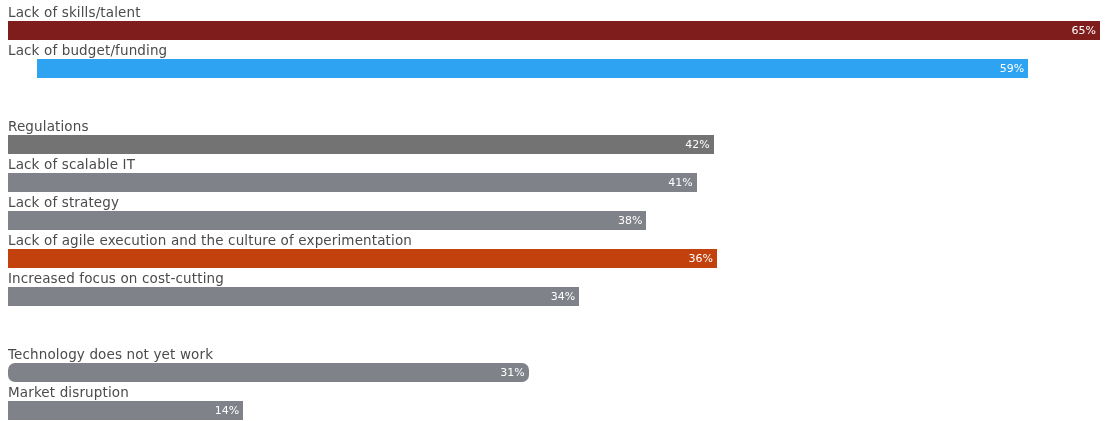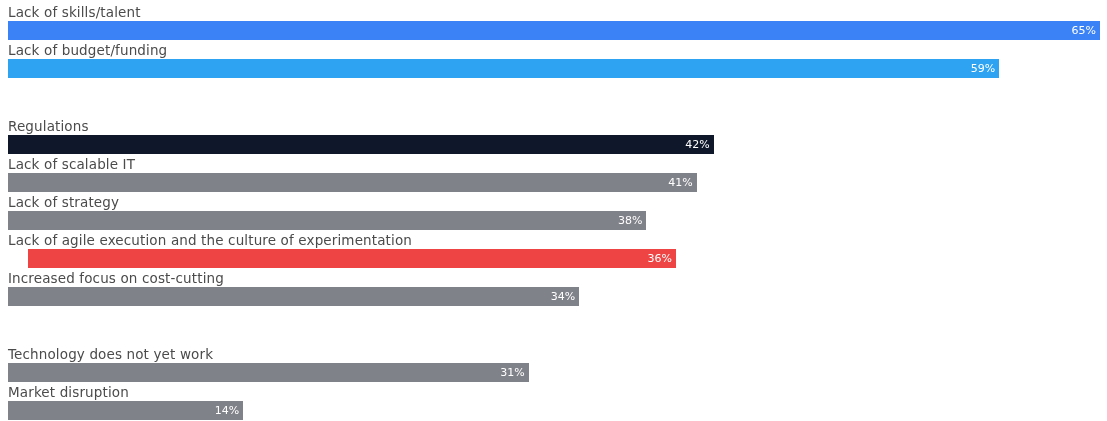--- a/index.html
+++ b/index.html
@@ -64,37 +64,37 @@
   .bar-fill.blue { background: #2ea3f2; }
   .bar-fill.gray { background: #808289; }
 </style>
 </head>
 <body>
 
 <div id="chart-root">
     <div class="bar-row" style="top: 2px;">
       <div class="cat-label">Lack of skills/talent</div>
       <div class="bar-track">
-        <div class="bar-fill blue" style="width: 1092px; background: #3b82f6;">
+        <div class="bar-fill blue" style="width: 1092px; background: #7f1d1d;">
           <span class="bar-value">65%</span>
         </div>
       </div>
     </div>
     <div class="bar-row" style="top: 40px;">
       <div class="cat-label">Lack of budget/funding</div>
       <div class="bar-track">
-        <div class="bar-fill blue" style="width: 991.2px; background: rgb(46, 163, 242);">
+        <div class="bar-fill blue" style="width: 991.2px; background: rgb(46, 163, 242); margin-left: 29px;">
           <span class="bar-value">59%</span>
         </div>
       </div>
     </div>
     <div class="bar-row" style="top: 116px;">
       <div class="cat-label">Regulations</div>
       <div class="bar-track">
-        <div class="bar-fill gray" style="width: 705.6px; background: #0f172a;">
+        <div class="bar-fill gray" style="width: 705.6px; background: #737373;">
           <span class="bar-value">42%</span>
         </div>
       </div>
     </div>
     <div class="bar-row" style="top: 154px;">
       <div class="cat-label">Lack of scalable IT</div>
       <div class="bar-track">
         <div class="bar-fill gray" style="width: 688.8px; background: rgb(128, 130, 137);">
           <span class="bar-value">41%</span>
         </div>
@@ -104,37 +104,37 @@
       <div class="cat-label">Lack of strategy</div>
       <div class="bar-track">
         <div class="bar-fill gray" style="width: 638.4px; background: rgb(128, 130, 137);">
           <span class="bar-value">38%</span>
         </div>
       </div>
     </div>
     <div class="bar-row" style="top: 230px;">
       <div class="cat-label">Lack of agile execution and the culture of experimentation</div>
       <div class="bar-track">
-        <div class="bar-fill gray" style="width: 648px; background: #ef4444; margin-left: 20px;">
+        <div class="bar-fill gray" style="width: 709px; background: #c2410c;">
           <span class="bar-value">36%</span>
         </div>
       </div>
     </div>
     <div class="bar-row" style="top: 268px;">
       <div class="cat-label">Increased focus on cost-cutting</div>
       <div class="bar-track">
         <div class="bar-fill gray" style="width: 571.2px; background: rgb(128, 130, 137);">
           <span class="bar-value">34%</span>
         </div>
       </div>
     </div>
     <div class="bar-row" style="top: 344px;">
       <div class="cat-label">Technology does not yet work</div>
       <div class="bar-track">
-        <div class="bar-fill gray" style="width: 520.8px; background: rgb(128, 130, 137);">
+        <div class="bar-fill gray" style="width: 520.8px; background: rgb(128, 130, 137); border-radius: 7px;">
           <span class="bar-value">31%</span>
         </div>
       </div>
     </div>
     <div class="bar-row" style="top: 382px;">
       <div class="cat-label">Market disruption</div>
       <div class="bar-track">
         <div class="bar-fill gray" style="width: 235.2px; background: rgb(128, 130, 137);">
           <span class="bar-value">14%</span>
         </div>

